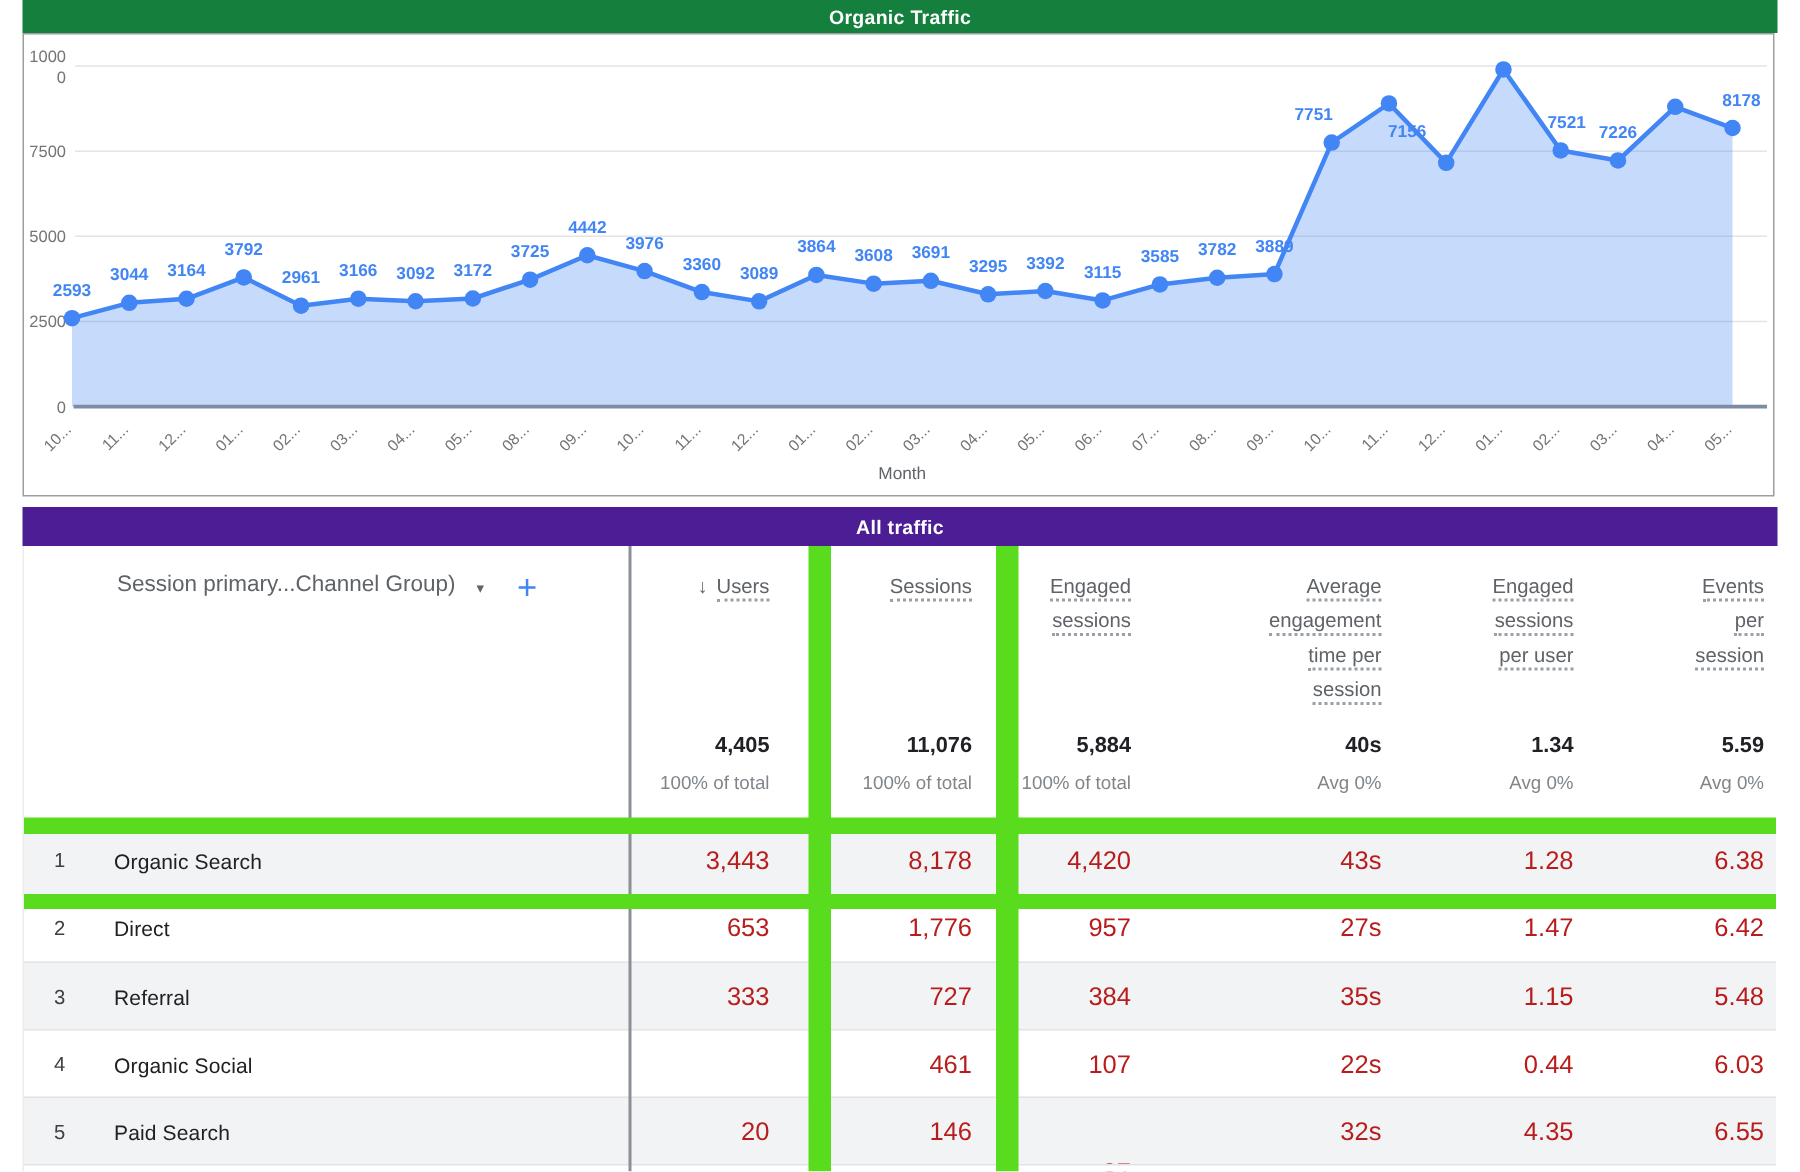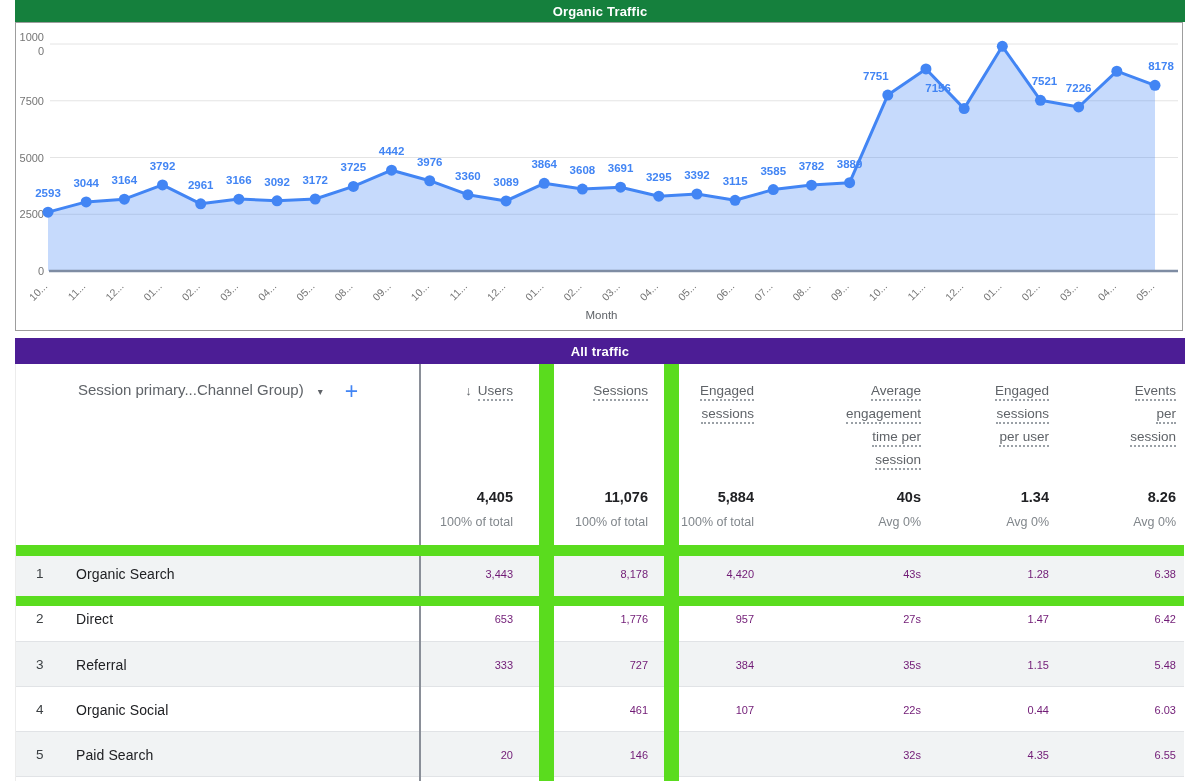--- a/index.html
+++ b/index.html
@@ -54,21 +54,21 @@
   .t-row .rownum{
     position:absolute;left:20px;top:0;height:100%;display:flex;align-items:center;
     color:#3c4043;font-size:13.5px;
   }
   .t-row .channel{
     position:absolute;left:60px;top:0;height:100%;display:flex;align-items:center;
     color:#202124;font-size:14px;font-weight:500;letter-spacing:.1px;
   }
   .t-row .val{
     position:absolute;top:0;height:100%;display:flex;align-items:center;justify-content:flex-end;
-    box-sizing:border-box;color:#701a75;font-size:11px;
+    box-sizing:border-box;color:#b91c1c;font-size:17px;
   }
   .hairline-top{border-top:1px solid #e1e3e6;}
   #col-divider{
     position:absolute;left:403px;top:0;width:2px;height:417px;background:#8a8f98;z-index:4;
   }
   .lime{position:absolute;z-index:6;}
 </style>
 </head>
 <body>
 
@@ -236,21 +236,21 @@
       </div>
       <div class="total-cell" style="left: 760px; width: 153px; padding-right: 8px;">
         <div class="total-value">40s</div>
         <div class="total-sub">Avg 0%</div>
       </div>
       <div class="total-cell" style="left: 913px; width: 127px; padding-right: 7px;">
         <div class="total-value">1.34</div>
         <div class="total-sub">Avg 0%</div>
       </div>
       <div class="total-cell" style="left: 1040px; width: 128px; padding-right: 8px;">
-        <div class="total-value">8.26</div>
+        <div class="total-value">5.59</div>
         <div class="total-sub">Avg 0%</div>
       </div>
     </div>
   <div id="rows-host">
       <div class="t-row" style="top: 187px; background: rgb(241, 243, 244);">
         <div class="rownum">1</div>
         <div class="channel">Organic Search</div>
         <div class="val" style="left: 403px; width: 120px; padding-right: 26px;">3,443</div>
         <div class="val" style="left: 538px; width: 110px; padding-right: 16px;">8,178</div>
         <div class="val" style="left: 663px; width: 97px; padding-right: 22px;">4,420</div>

